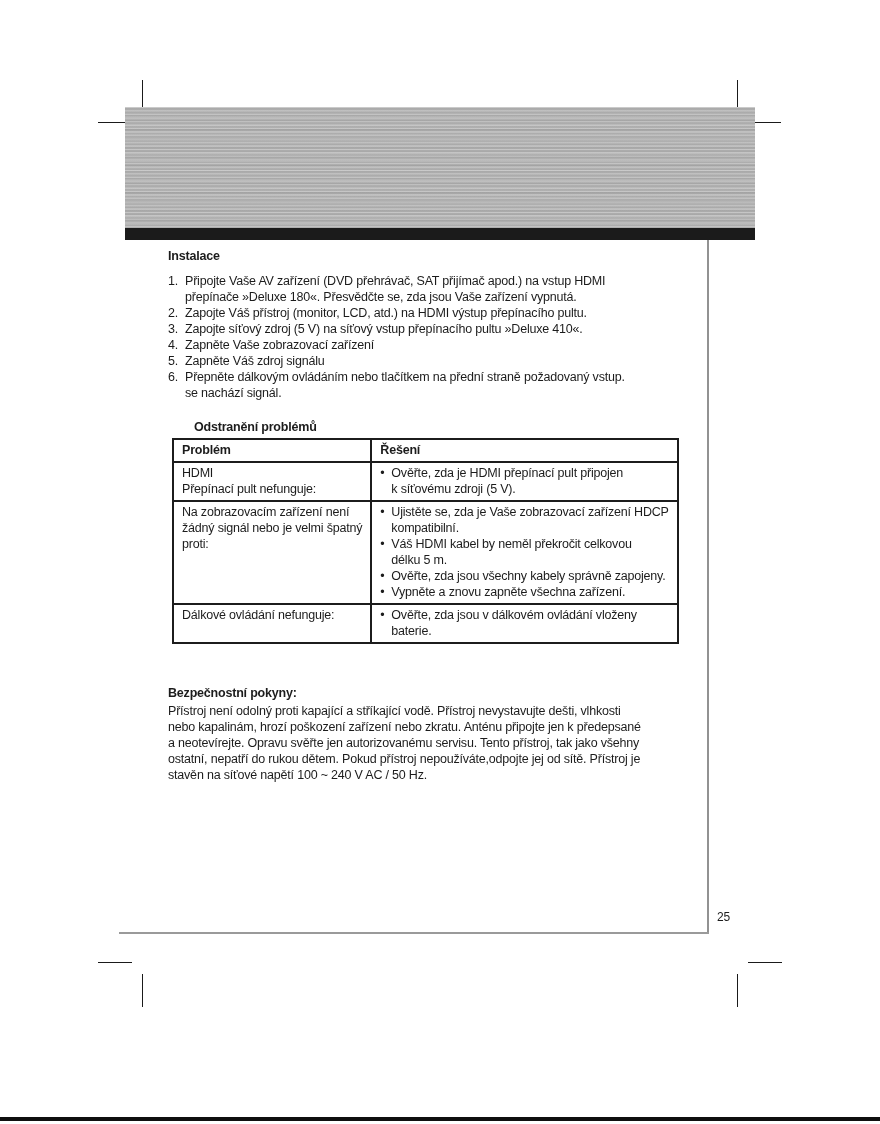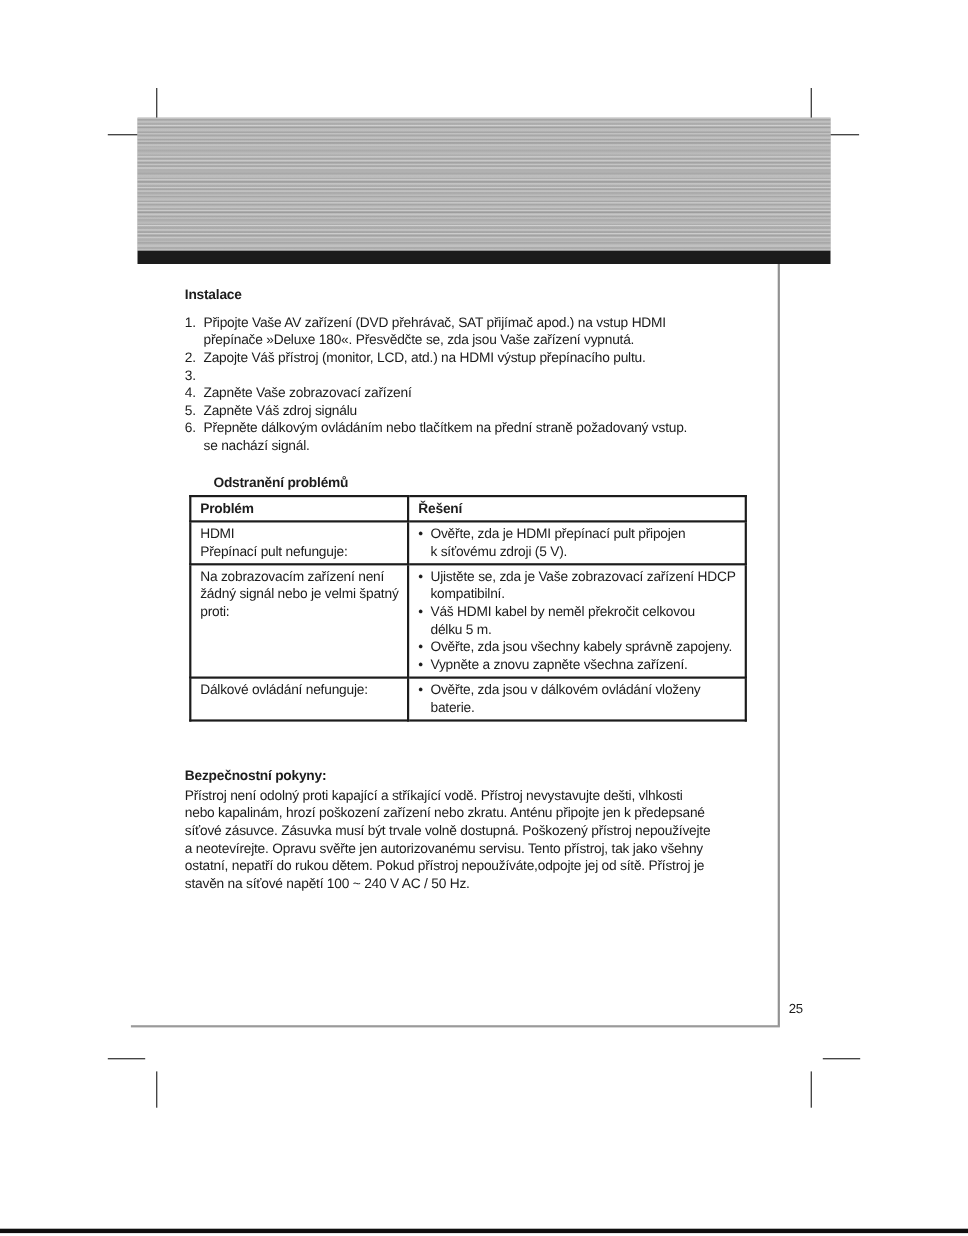--- a/index.html
+++ b/index.html
@@ -29,21 +29,21 @@
   .band-bar{
     position:absolute;left:125px;top:228px;width:630px;height:12px;
     background:#1b1b1b;
   }
   
   .edge-right{position:absolute;left:707px;top:240px;width:2px;height:693px;background:#929292;}
   .edge-bottom{position:absolute;left:119px;top:932px;width:590px;height:2px;background:#9a9a9a;}
   .footer-rule{position:absolute;left:0;top:1117px;width:880px;height:4px;background:#0f0f0f;}
   
   .content{
-    position:absolute;left:168px;top:260px;width:560px;
+    position:absolute;left:168px;top:248px;width:560px;
     font-size:12.5px;line-height:16px;letter-spacing:-0.2px;
   }
   .line{white-space:pre;}
   .h{font-weight:bold;}
   .install-list{margin-top:9px;}
   .li{display:flex;}
   .li .num{width:17px;flex:0 0 17px;}
   .trouble-h{margin-top:18px;margin-left:26px;}
   
   table.trouble{
@@ -100,20 +100,23 @@
         </div>
       </div>
       <div class="li">
         <span class="num">2.</span>
         <div>
           <div class="line">Zapojte Váš přístroj (monitor, LCD, atd.) na HDMI výstup přepínacího pultu.</div>
         </div>
       </div>
       <div class="li">
         <span class="num">3.</span>
+        <div>
+          <div class="line">Zapojte síťový zdroj (5 V) na síťový vstup přepínacího pultu »Deluxe 410«.</div>
+        </div>
       </div>
       <div class="li">
         <span class="num">4.</span>
         <div>
           <div class="line">Zapněte Vaše zobrazovací zařízení</div>
         </div>
       </div>
       <div class="li">
         <span class="num">5.</span>
         <div>
@@ -205,21 +208,20 @@
         </td>
       </tr>
     </tbody>
       </table>
 
     <div class="h safety-h">Bezpečnostní pokyny:</div>
 
     <div class="safety-para">
       <div class="line">Přístroj není odolný proti kapající a stříkající vodě. Přístroj nevystavujte dešti, vlhkosti</div>
       <div class="line">nebo kapalinám, hrozí poškození zařízení nebo zkratu. Anténu připojte jen k předepsané</div>
-      <div class="line">síťové zásuvce. Zásuvka musí být trvale volně dostupná. Poškozený přístroj nepoužívejte</div>
       <div class="line">a neotevírejte. Opravu svěřte jen autorizovanému servisu. Tento přístroj, tak jako všehny</div>
       <div class="line">ostatní, nepatří do rukou dětem. Pokud přístroj nepoužíváte,odpojte jej od sítě. Přístroj je</div>
       <div class="line">stavěn na síťové napětí 100 ~ 240 V AC / 50 Hz.</div>
     </div>
 
   </div>
 
   <div class="page-num">25</div>
 
   <div class="footer-rule"></div>

